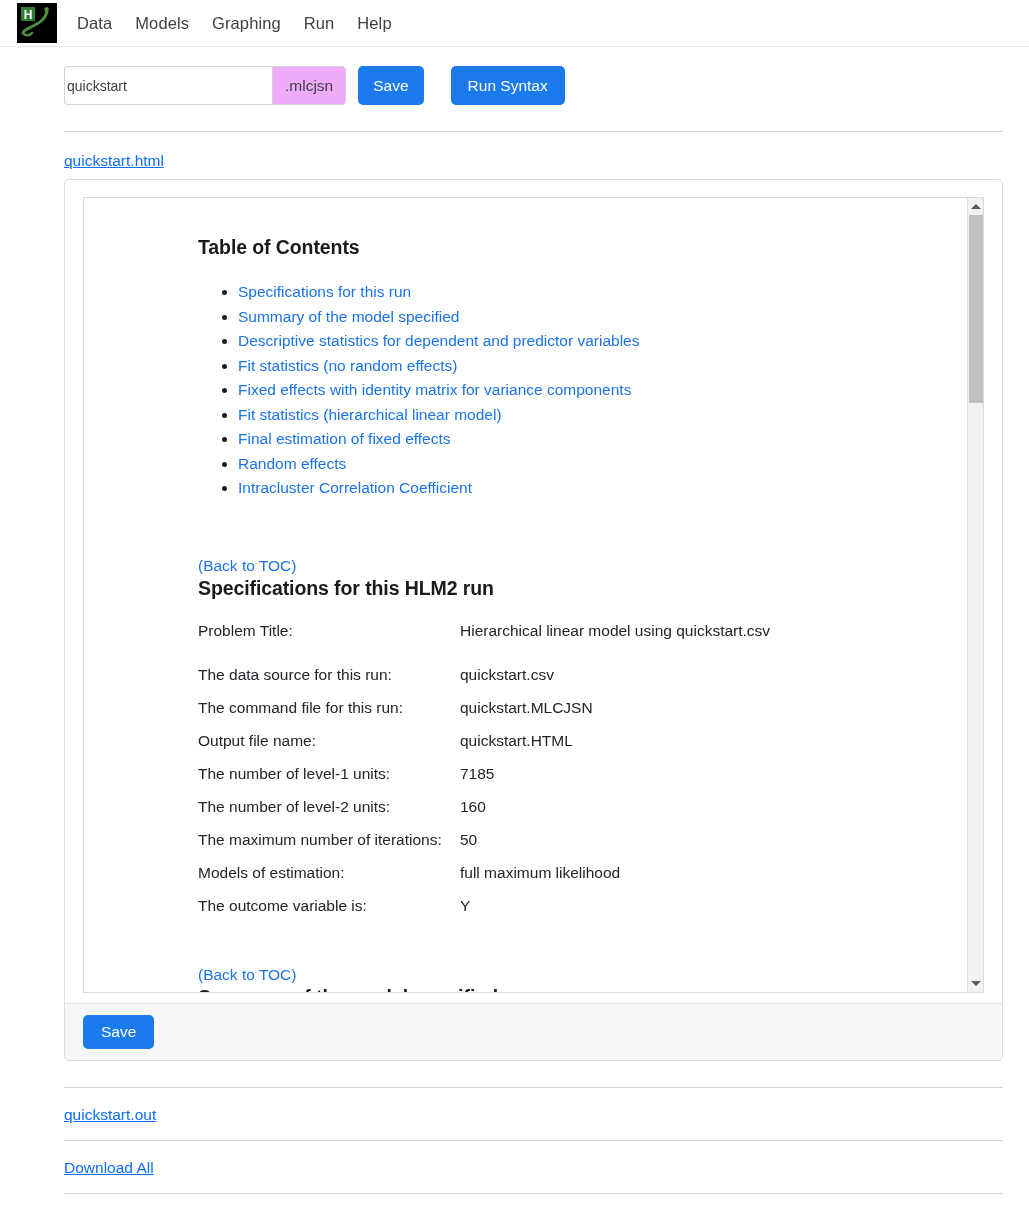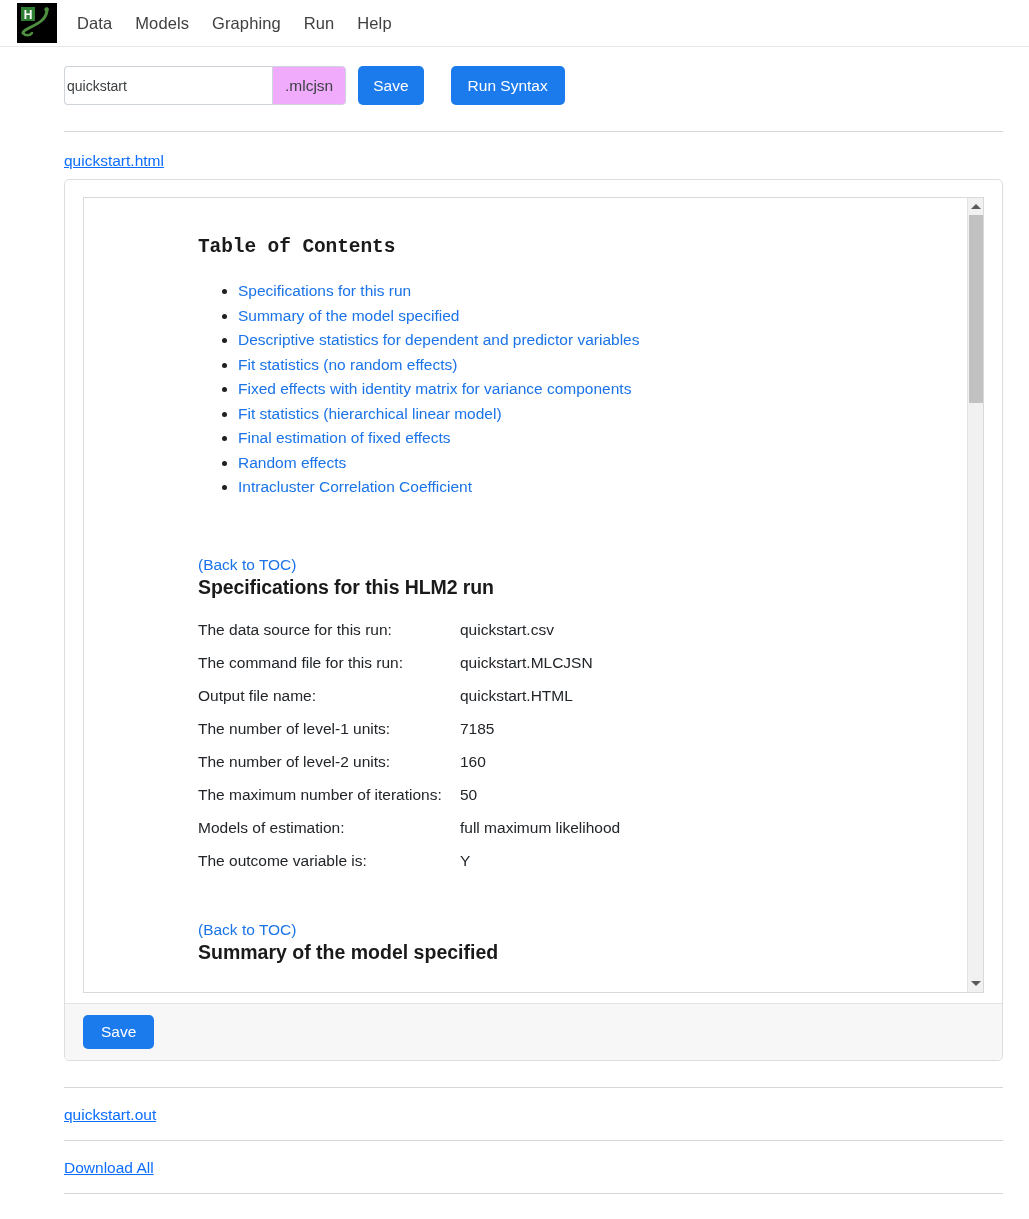--- a/index.html
+++ b/index.html
@@ -143,21 +143,20 @@
     overflow: hidden;
     background: #ffffff;
     font-family: "Liberation Sans", sans-serif;
   }
   .doc-h2 {
     font-size: 19.5px;
     font-weight: bold;
     color: #1a1a1a;
     margin: 0 0 8px 0;
     letter-spacing: -0.1px;
-    font-family: Liberation Mono, monospace;
   }
   .toc-list {
     margin: 24px 0 0 0;
     padding-left: 40px;
     list-style: disc;
   }
   .toc-list li {
     margin-bottom: 6.5px;
     color: #000;
   }
@@ -322,20 +321,24 @@
         <li><a class="toc-link">Random effects</a></li>
         <li><a class="toc-link">Intracluster Correlation Coefficient</a></li>
       </ul>
 
       <div class="spec-section">
         <a class="back-toc">(Back to TOC)</a>
         <div class="spec-title">Specifications for this HLM2 run</div>
 
         <table class="spec-table">
           <tbody>
+              <tr class="gap-row">
+            <td class="spec-key">Problem Title:</td>
+            <td class="spec-val">Hierarchical linear model using quickstart.csv</td>
+          </tr>
           <tr>
             <td class="spec-key">The data source for this run:</td>
             <td class="spec-val">quickstart.csv</td>
           </tr>
           <tr>
             <td class="spec-key">The command file for this run:</td>
             <td class="spec-val">quickstart.MLCJSN</td>
           </tr>
           <tr>
             <td class="spec-key">Output file name:</td>

